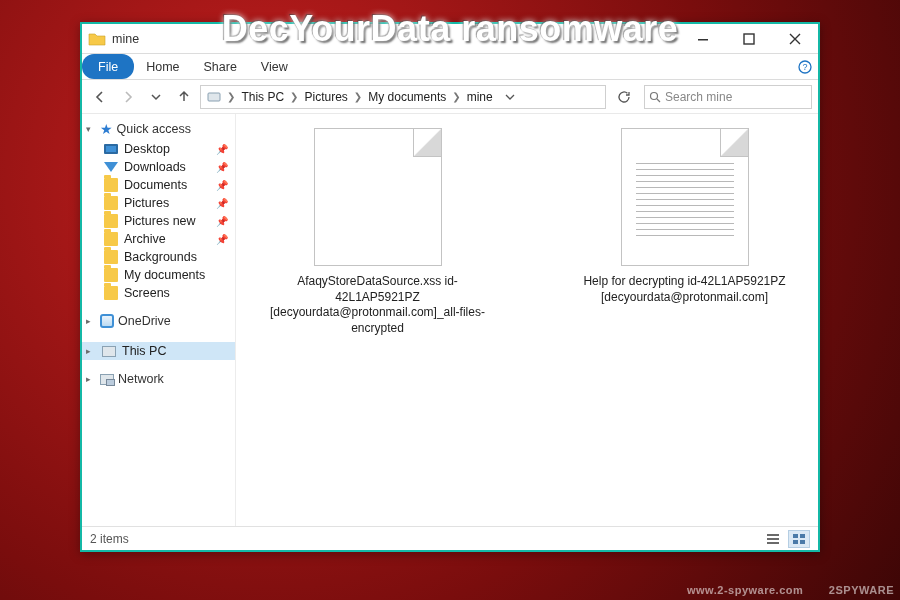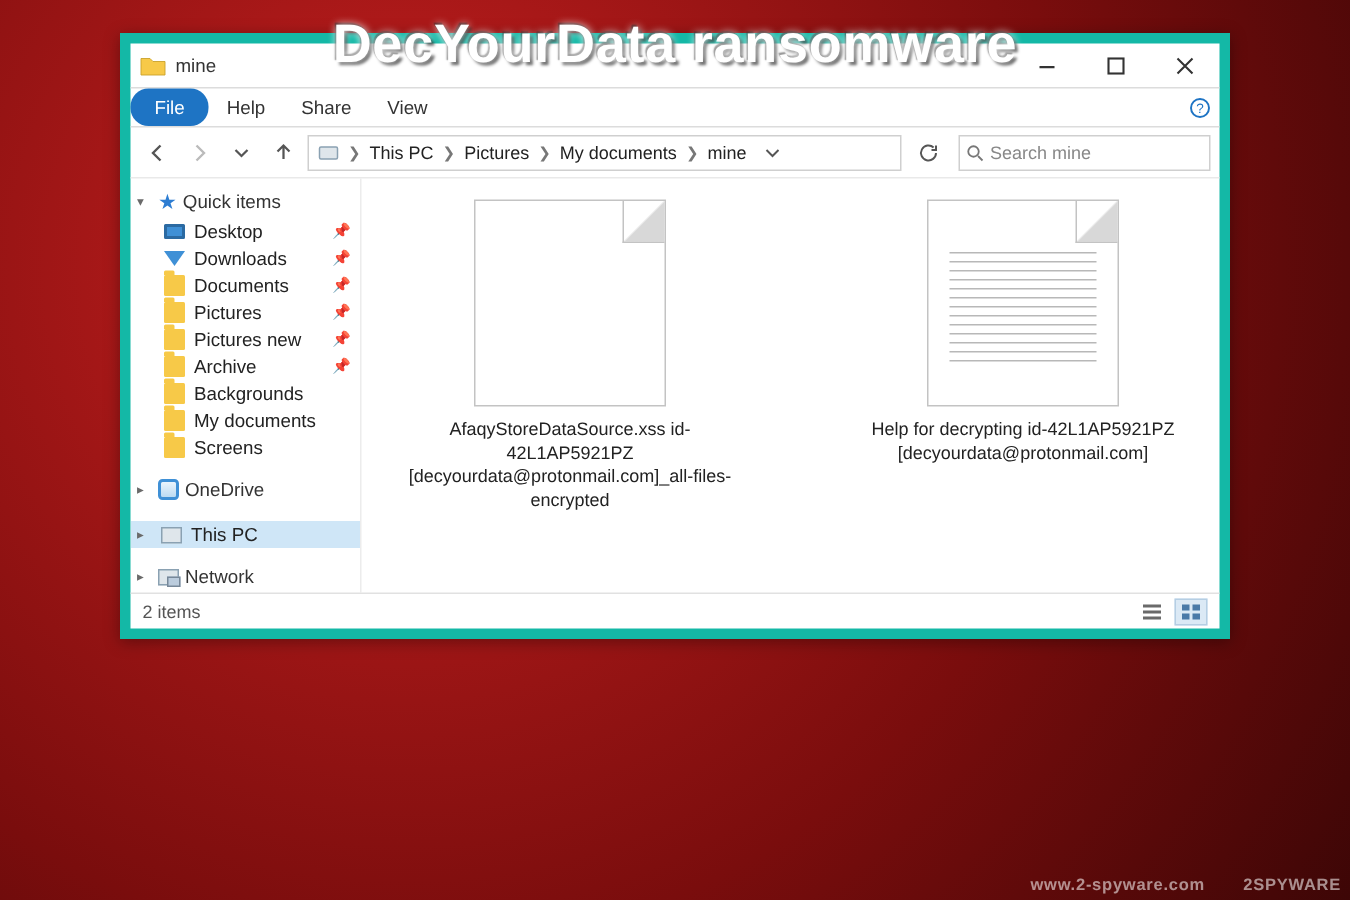--- a/index.html
+++ b/index.html
@@ -16,22 +16,22 @@
     color: #fff;
     text-shadow: 0 0 6px #fff, 2px 2px 2px rgba(0,0,0,.7), -1px -1px 1px rgba(0,0,0,.6);
     letter-spacing: 0.5px;
     z-index: 2;
   }
   .watermarks { position: absolute; right: 6px; bottom: 4px; font-size: 11px; color: rgba(255,255,255,.55); font-weight: 600; letter-spacing: .5px; }
   .watermarks .wm2 { margin-left: 22px; }
 
   
   .window {
-    position: absolute; left: 80px; top: 22px; width: 740px; height: 404px;
-    background: #fff; border: 7px solid #14b8a6;
+    position: absolute; left: 80px; top: 22px; width: 740px; height: 530px;
+    background: #fff; border: 2px solid #14b8a6;
     box-shadow: 0 2px 10px rgba(0,0,0,.35);
     display: flex; flex-direction: column;
   }
   .titlebar {
     height: 30px; display: flex; align-items: center;
     border-bottom: 1px solid #dcdcdc;
   }
   .titlebar .ico { width: 18px; height: 18px; margin: 0 6px 0 6px; }
   .titlebar .win-title { font-size: 12.5px; color: #333; flex: 0 0 auto; }
   .titlebar .spacer { flex: 1; }
@@ -133,21 +133,21 @@
       </div>
     <div class="win-btn">
         <svg width="12" height="12">
           <path d="M1 1 L11 11 M11 1 L1 11" stroke="#333" stroke-width="1.4"></path>
         </svg>
       </div>
   </div>
 
   <div class="ribbon">
     <div class="file-tab">File</div>
-    <div class="tab">Help</div>
+    <div class="tab">Home</div>
     <div class="tab">Share</div>
     <div class="tab">View</div>
     <div class="help">
       <svg width="14" height="14" viewBox="0 0 14 14">
           <circle cx="7" cy="7" r="6" fill="none" stroke="#1e74c4" stroke-width="1.3"></circle>
           <text x="7" y="10" font-size="9" text-anchor="middle" fill="#1e74c4" font-family="Segoe UI">?</text>
         </svg>
     </div>
   </div>
 
@@ -211,21 +211,21 @@
     </div>
   </div>
 
   <div class="body">
 
     <div class="sidebar">
       <div class="sb-group">
         <div class="sb-group-head">
           <span class="caret">▾</span>
           <span class="ic-star">★</span>
-          <span>Quick items</span>
+          <span>Quick access</span>
         </div>
         <div class="sb-item">
             <span class="ic ic-desktop"></span>
             <span>Desktop</span>
             <span class="pin">📌</span>
           </div>
         <div class="sb-item">
             <span class="ic ic-downloads"></span>
             <span>Downloads</span>
             <span class="pin">📌</span>

